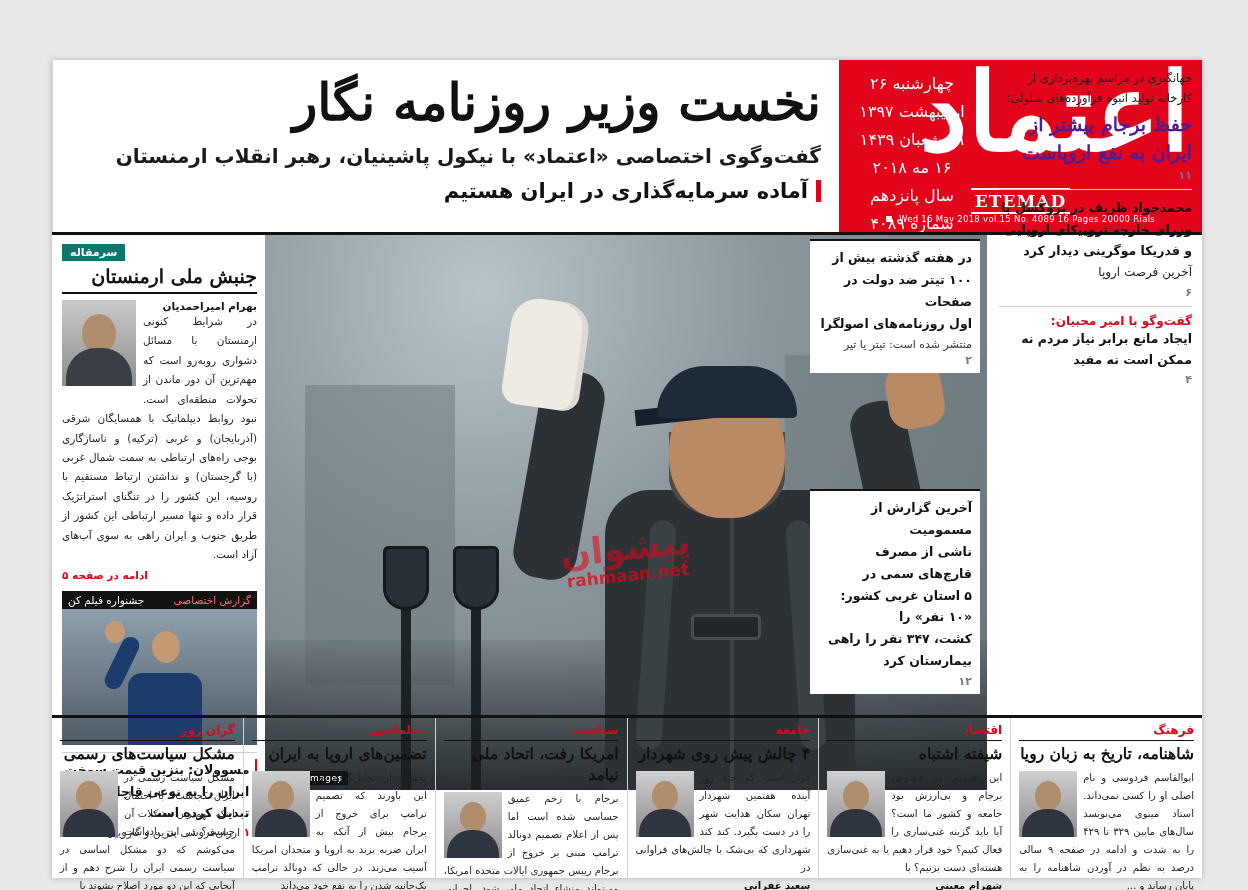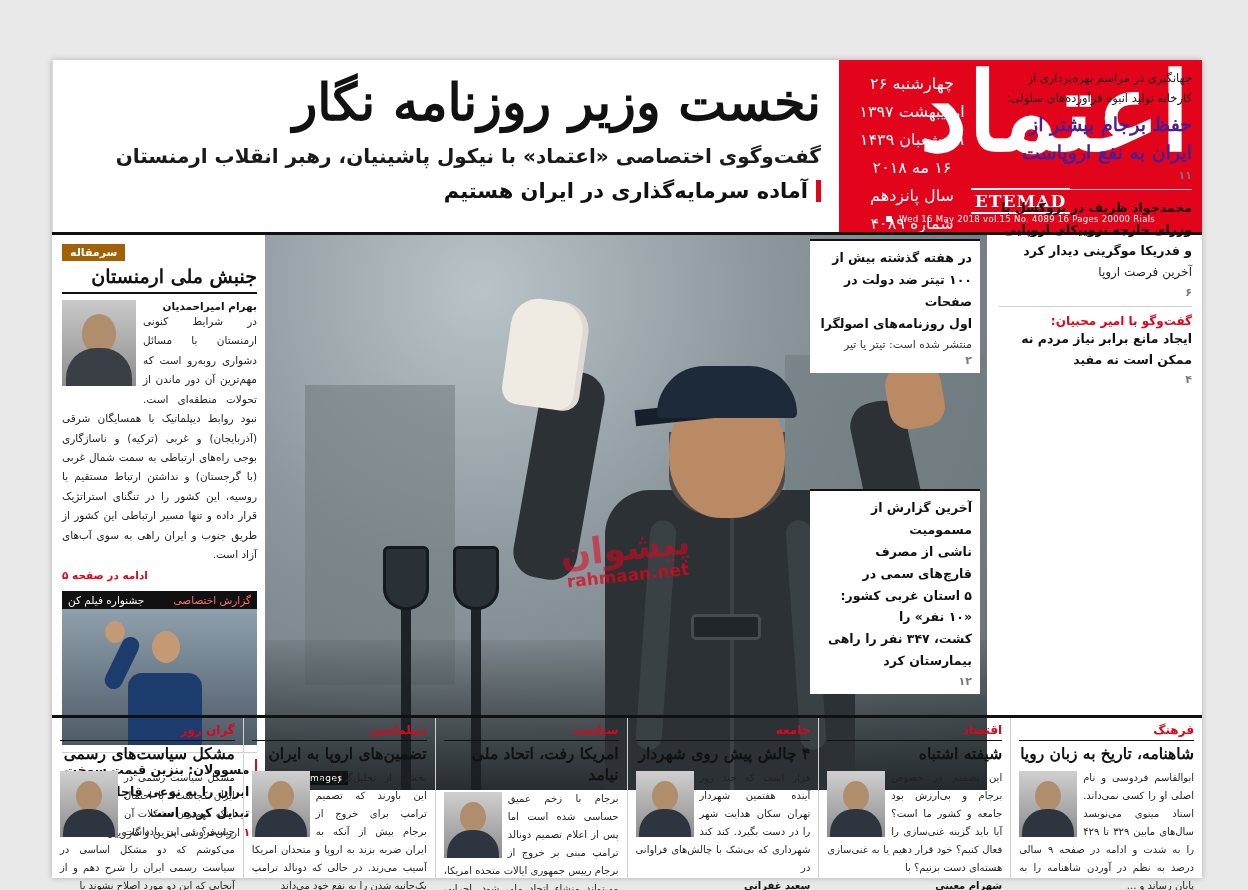--- a/index.html
+++ b/index.html
@@ -214,21 +214,21 @@
   
   .left-col {
     position: absolute;
     right: 935px; 
     left: 0; top: 0;
     width: 215px;
     padding: 6px 10px 0 10px;
     text-align: right;
   }
   .opinion-tag {
-    display:inline-block; background:#a16207; color:#fff;
+    display:inline-block; background:#0f766e; color:#fff;
     font-size: 11px; font-weight:bold; padding: 2px 8px; margin-bottom: 4px;
   }
   .op-title {
     font-family:"DejaVu Serif", serif; font-weight:bold;
     font-size: 19px; color:#111; border-bottom:2px solid #111;
     padding-bottom: 5px; margin-bottom: 6px;
   }
   .op-body { font-size: 10.5px; line-height: 1.85; color:#222; text-align: justify; }
   .op-author { font-size: 10.5px; font-weight: bold; color:#111; margin-top:4px; }
   .op-more { color:#e2041b; font-size: 10.5px; font-weight:bold; }

